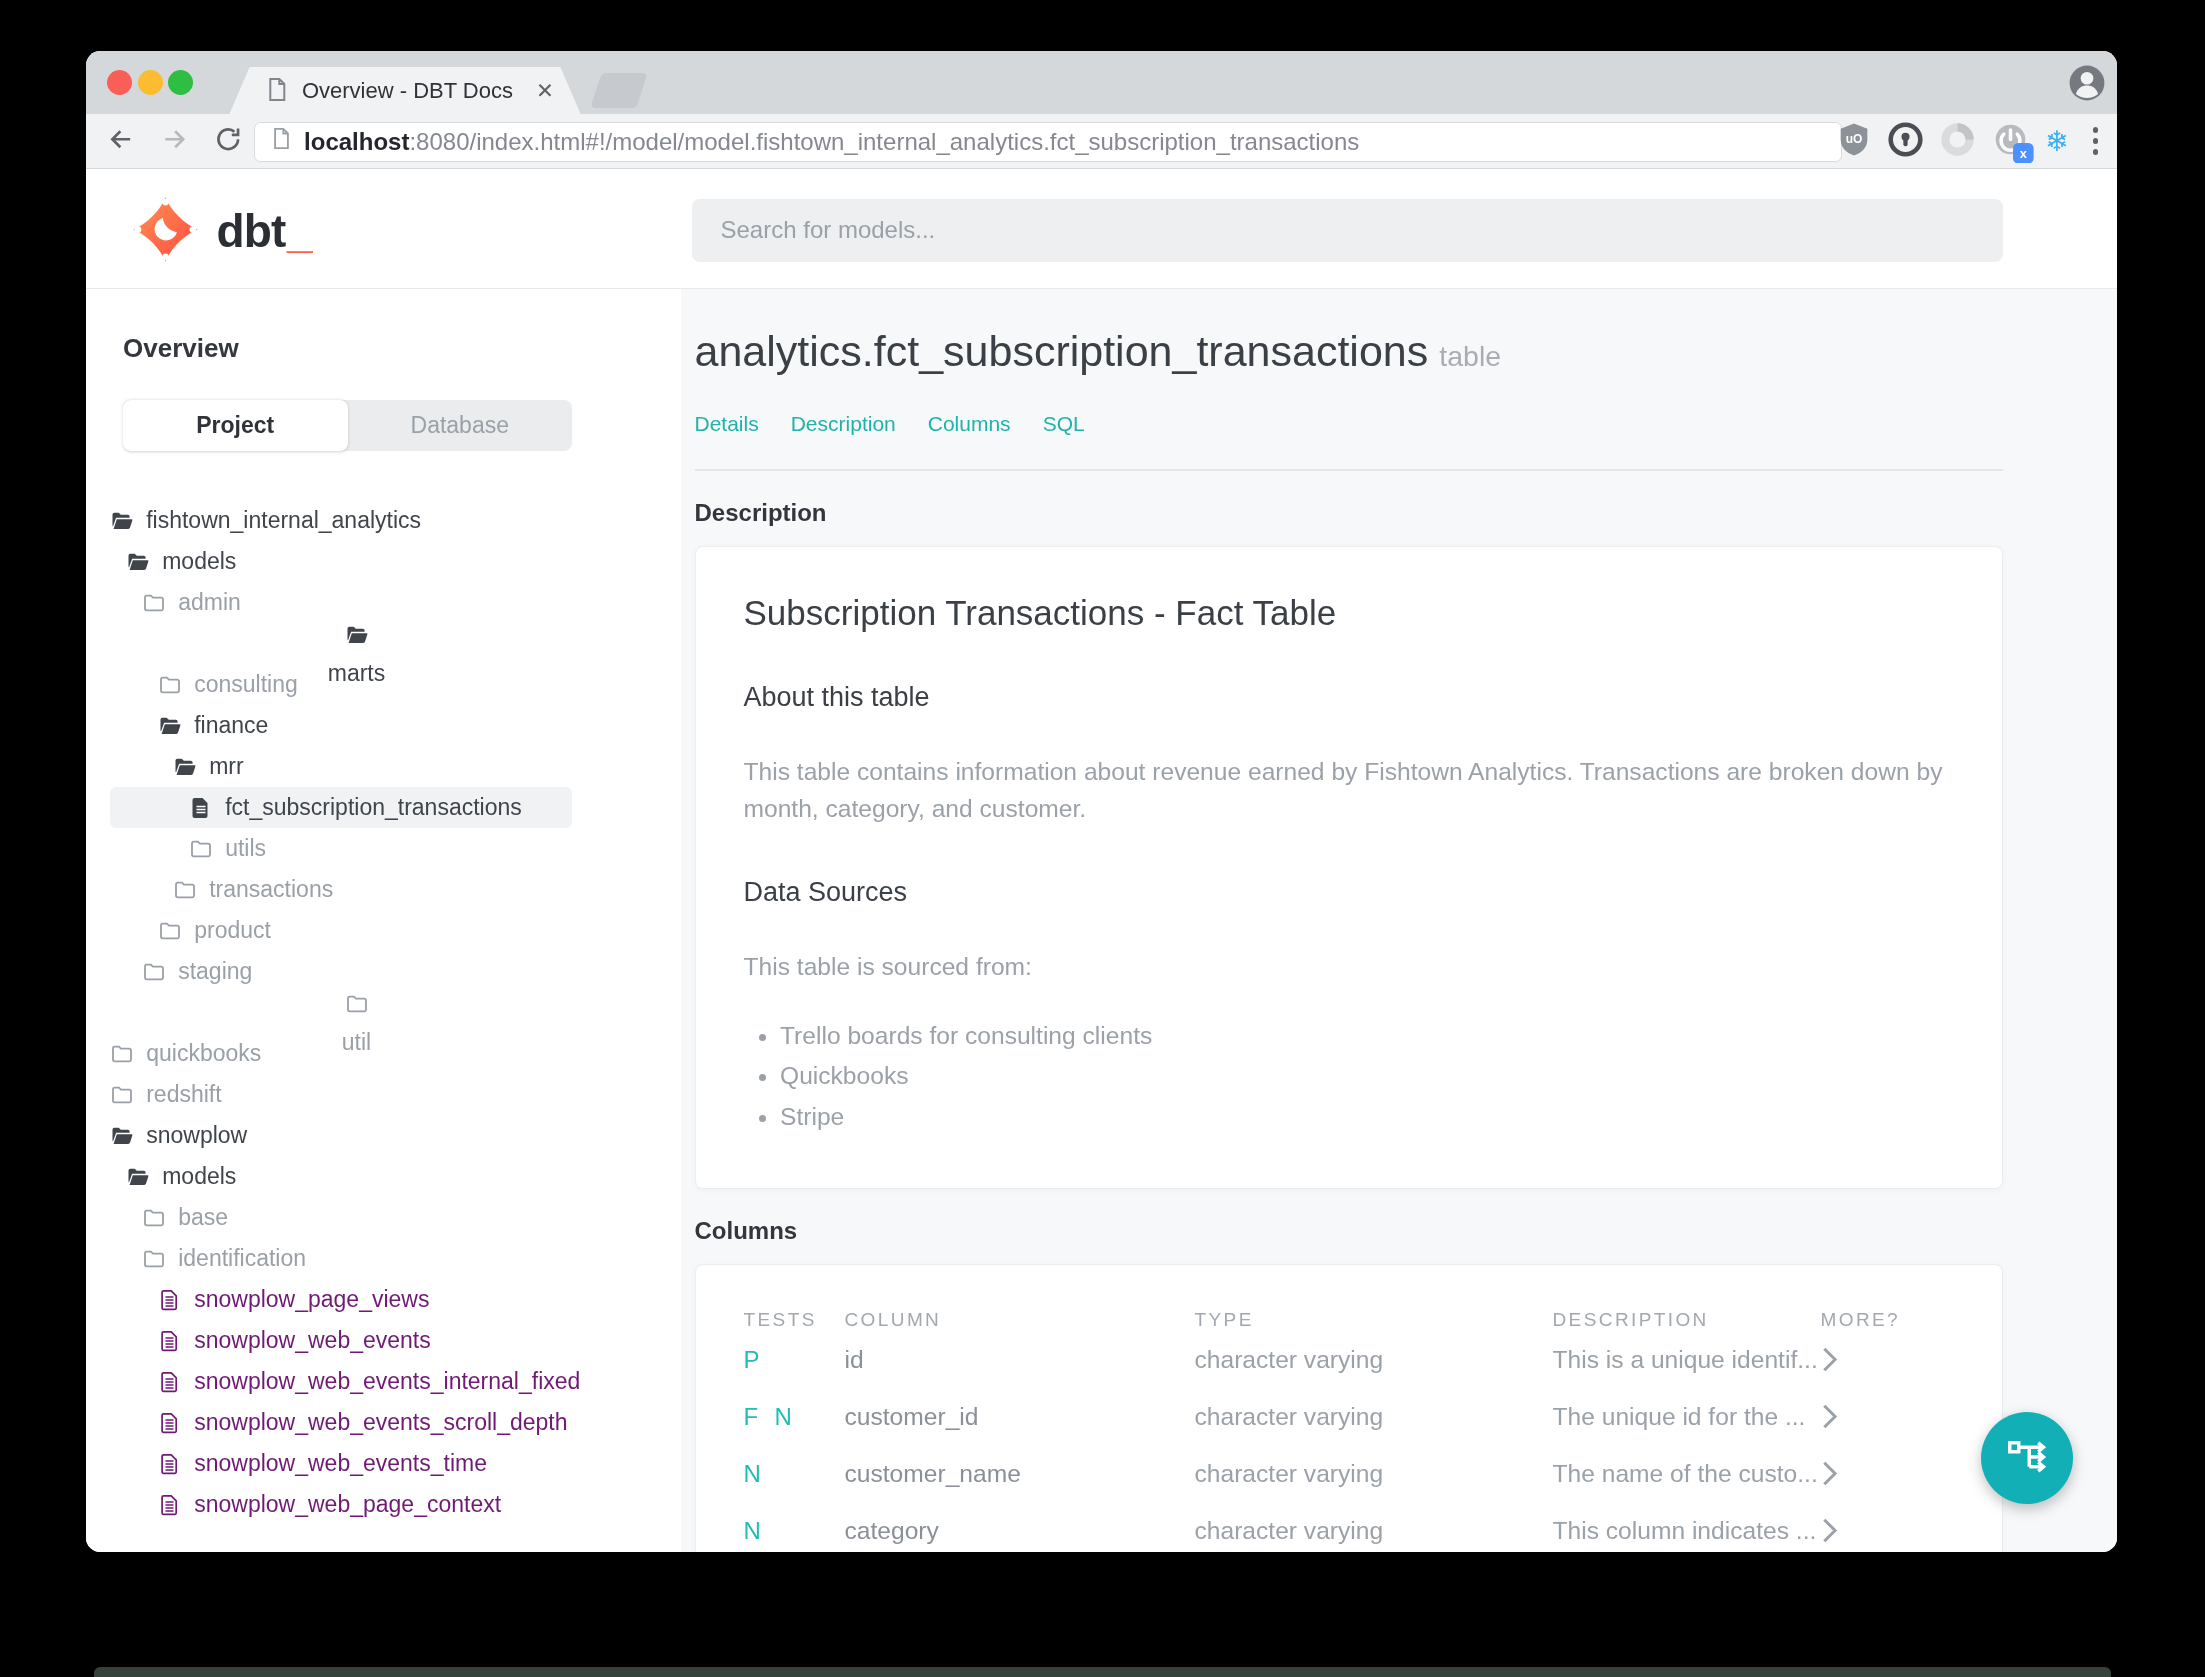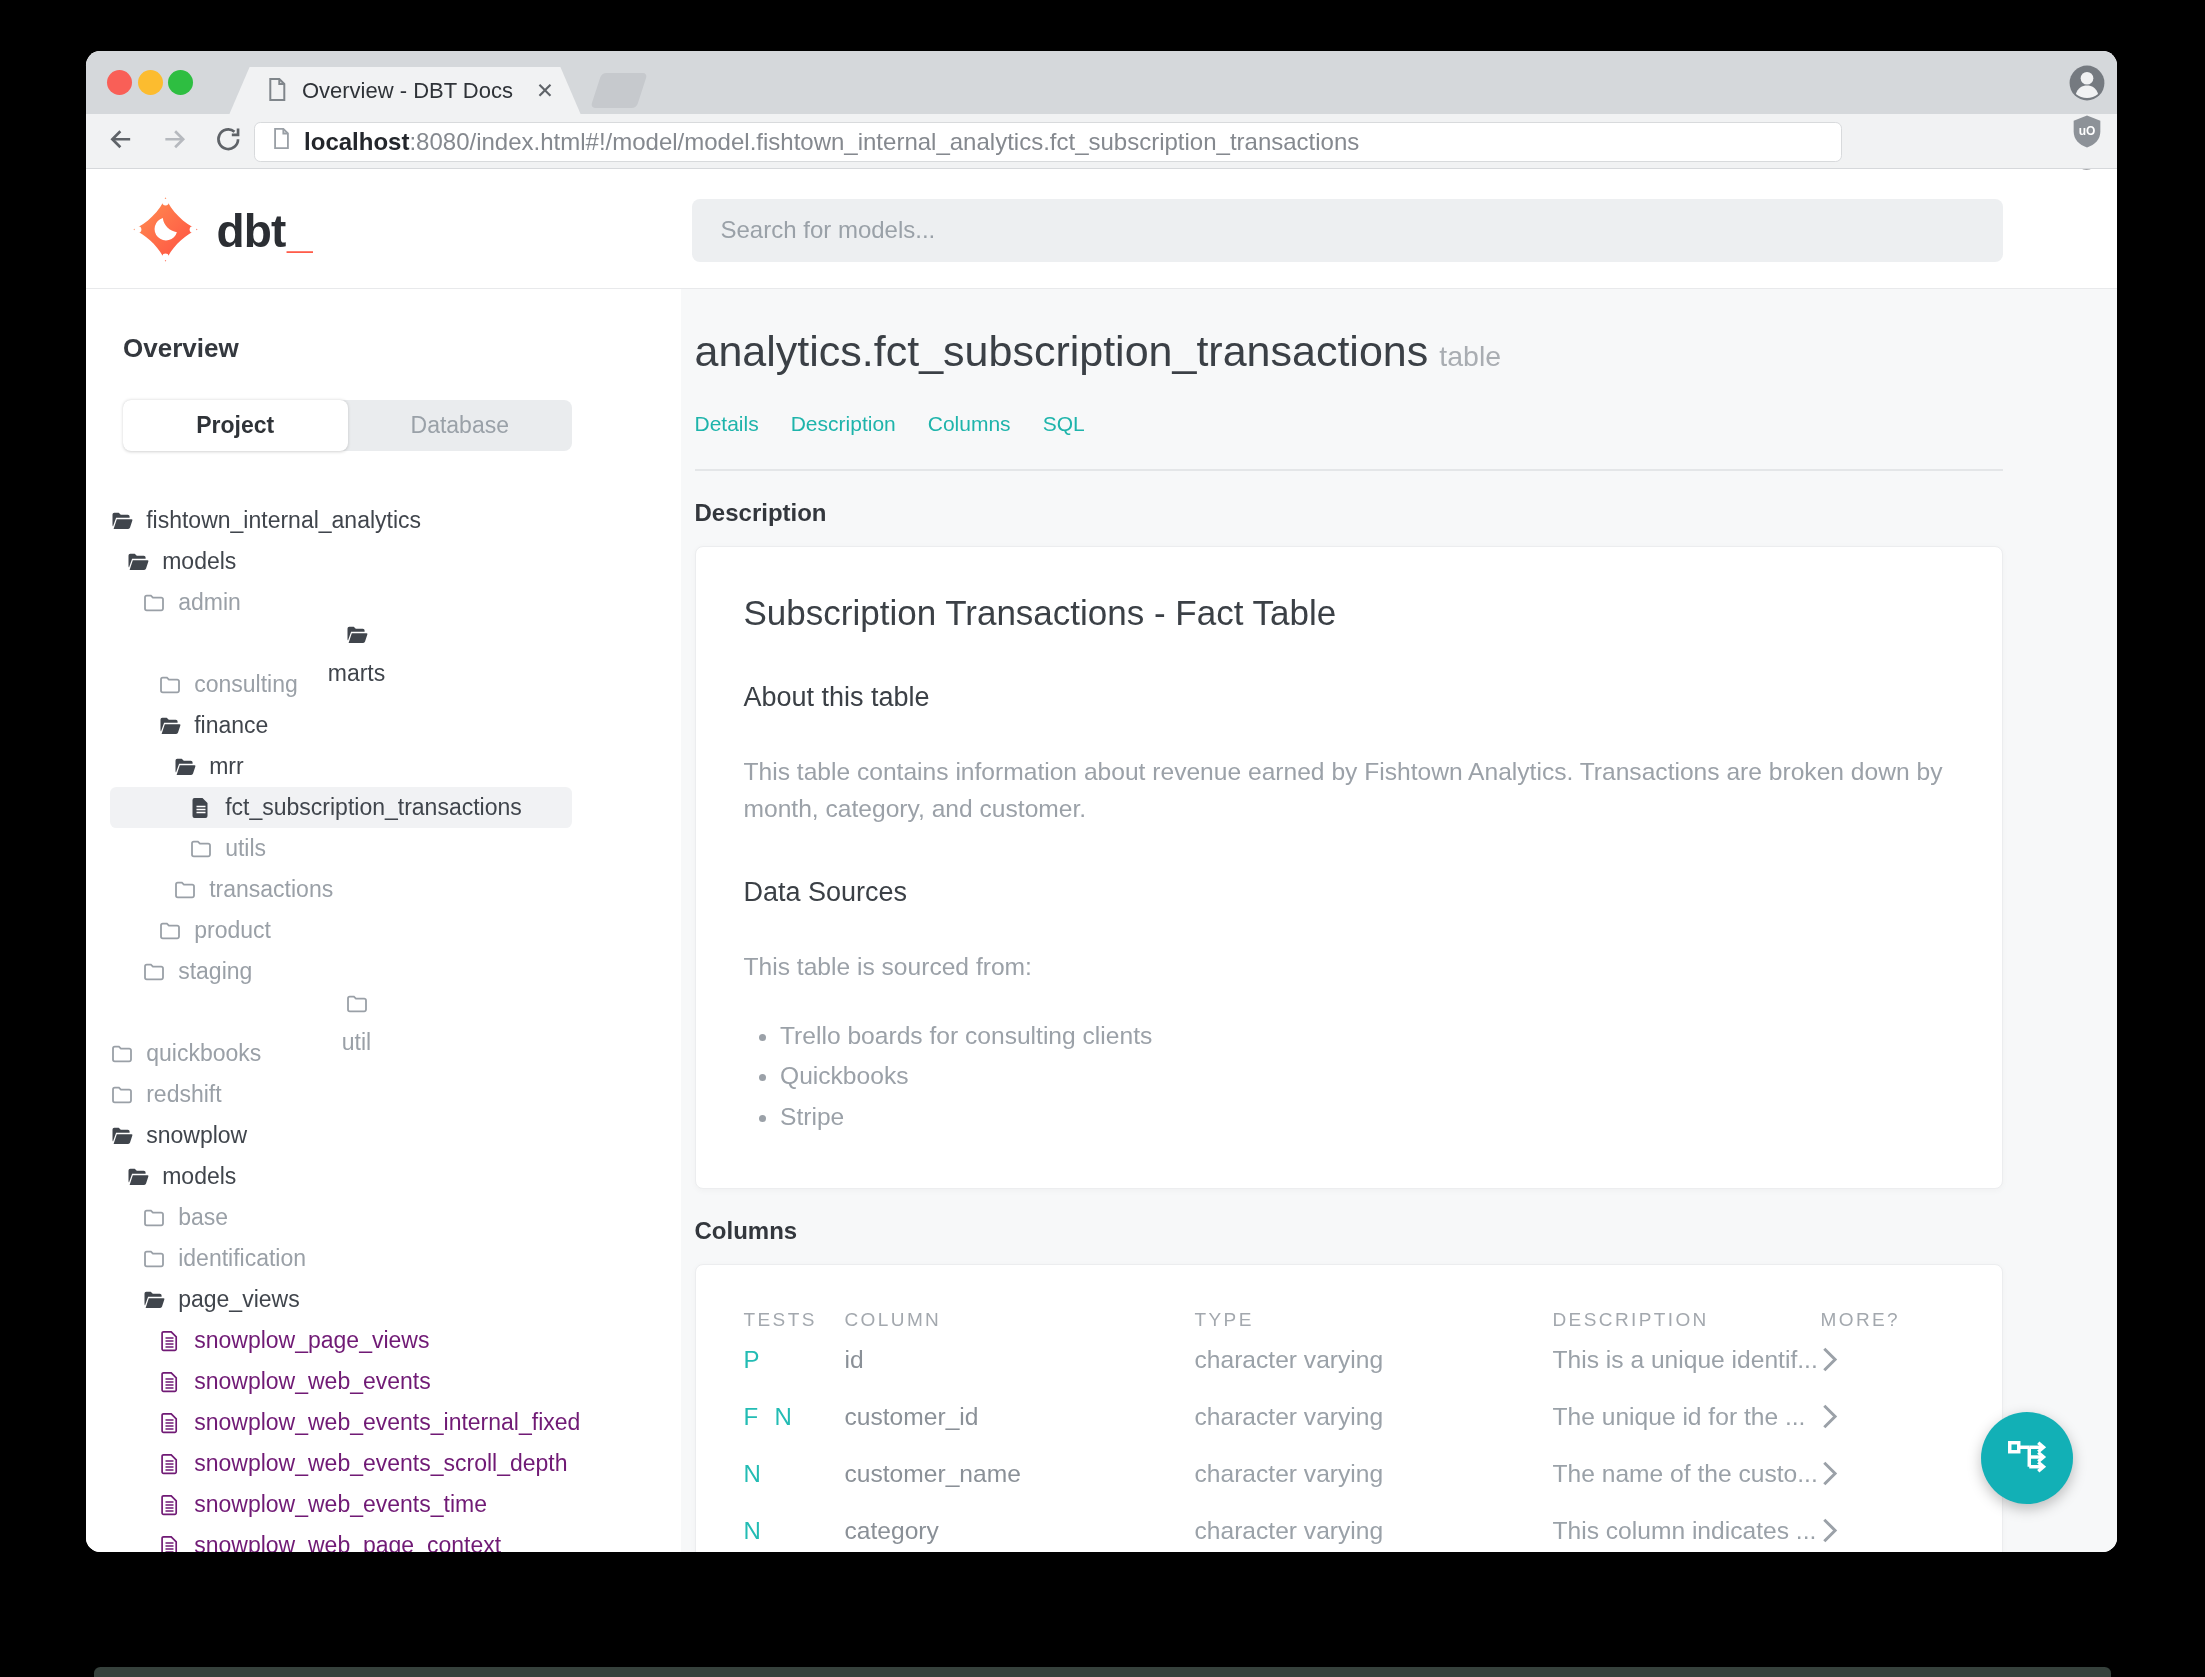--- a/index.html
+++ b/index.html
@@ -32,21 +32,21 @@
   .profile { position:absolute; right:11px; top:12.7px; width:38px; height:38px; }
 
   .toolbar { position:absolute; top:63px; left:0; right:0; height:55px; background:#f1f2f3;
     border-bottom:1.6px solid #d6d8db; }
   .nav-btns { position:absolute; left:20.6px; top:0; height:54px; display:flex; align-items:center; gap:25px; }
   .url-bar { position:absolute; left:168px; top:8px; width:1588px; height:40px; background:#fff;
     border:1.6px solid #d8dadc; border-radius:6.3px; display:flex; align-items:center; gap:12.7px;
     padding:0 17.4px; font-size:24px; white-space:nowrap; overflow:hidden; }
   .url-host { color:#23262b; font-weight:700; }
   .url-rest { color:#85898f; }
-  .ext-row { position:absolute; right:12.7px; top:0; height:54px; display:flex; align-items:center; gap:17.4px;flex-direction:column; }
+  .ext-row { position:absolute; right:12.7px; top:0; height:54px; display:flex; align-items:center; gap:17.4px; }
   .snowflake { font-size:28.5px; color:#3ab0f0; line-height:1; }
   .menu-dots { display:flex; flex-direction:column; gap:5.5px; padding:0 6.3px; }
   .menu-dots i { width:5.5px; height:5.5px; border-radius:50%; background:#5f6368; display:block; }
 
   
   .site-header { position:absolute; top:119px; left:0; right:0; height:119px; background:#fff;
     border-bottom:1.6px solid #e8e9eb; }
   .logo { position:absolute; left:46px; top:26px; display:flex; align-items:center; gap:17.4px; }
   .logo-text { font-size:46px; font-weight:700; color:#2b2e33; letter-spacing:-0.8px; }
   .logo-cursor { font-size:46px; font-weight:700; color:#ff5c49; margin-left:1.6px; }
@@ -389,29 +389,20 @@
             </span>
     <span class="t-label">base</span>
   </div>
           <div class="tree-row tr-muted" style="padding-left: 32px;">
     <span class="t-icon">
               <svg viewBox="0 0 24 24" fill="none" stroke="currentColor" stroke-width="1.8">
                 <path d="M3 6.5A1.8 1.8 0 0 1 4.8 4.7h4.1l2 2h8.3A1.8 1.8 0 0 1 21 8.5v9a1.8 1.8 0 0 1-1.8 1.8H4.8A1.8 1.8 0 0 1 3 17.5z"></path>
               </svg>
             </span>
     <span class="t-label">identification</span>
-  </div>
-          <div class="tree-row tr-dark" style="padding-left: 32px;">
-    <span class="t-icon">
-              <svg viewBox="0 0 24 24" fill="currentColor">
-                <path d="M2.5 5.5A1.8 1.8 0 0 1 4.3 3.7h4.4l2.1 2.1h7a1.8 1.8 0 0 1 1.8 1.8v1.2H6.1L3 17.4a1.6 1.6 0 0 1-.5-1.1z"></path>
-                <path d="M6.8 10.2h14.6a1 1 0 0 1 .95 1.32l-2.3 7a2 2 0 0 1-1.9 1.38H3.6z"></path>
-              </svg>
-            </span>
-    <span class="t-label">page_views</span>
   </div>
           <div class="tree-row tr-error" style="padding-left: 48px;">
     <span class="t-icon">
               <svg viewBox="0 0 24 24" fill="none" stroke="currentColor" stroke-width="1.7">
                 <path d="M5.5 2.8h7.7l5 5V20a1.4 1.4 0 0 1-1.4 1.4H5.5A1.4 1.4 0 0 1 4.1 20V4.2a1.4 1.4 0 0 1 1.4-1.4z"></path>
                 <path d="M7.5 9h8M7.5 12h8M7.5 15h8M7.5 18h8" stroke-width="1.4"></path>
               </svg>
             </span>
     <span class="t-label">snowplow_page_views</span>
   </div>

